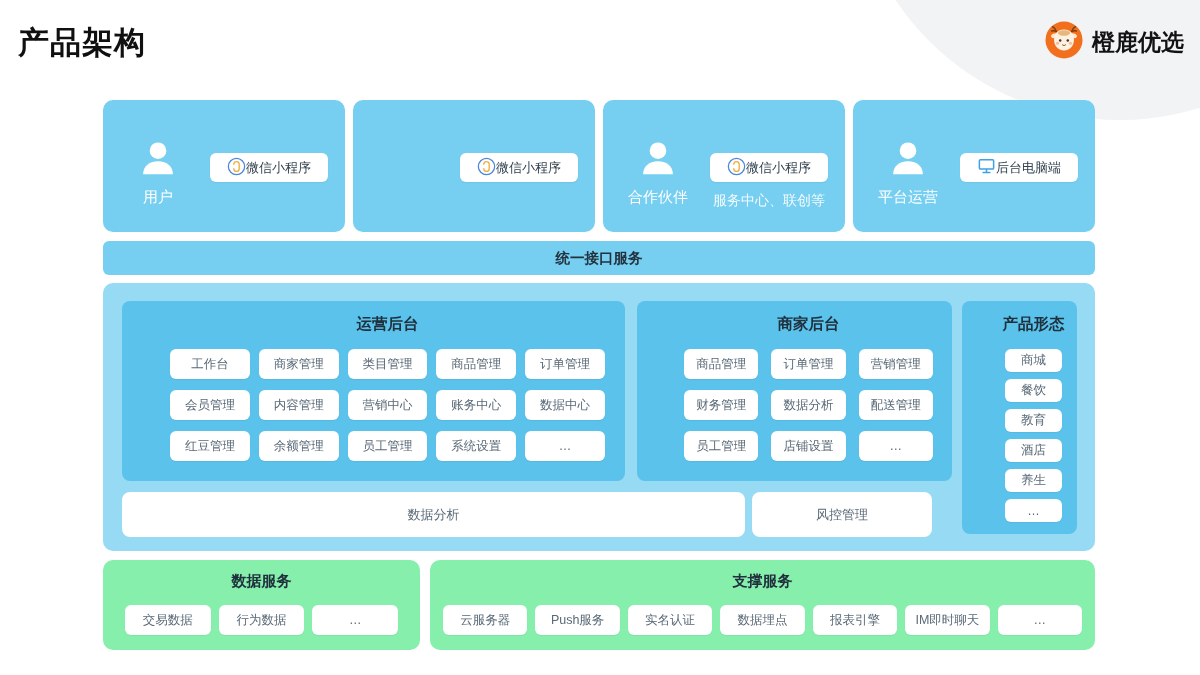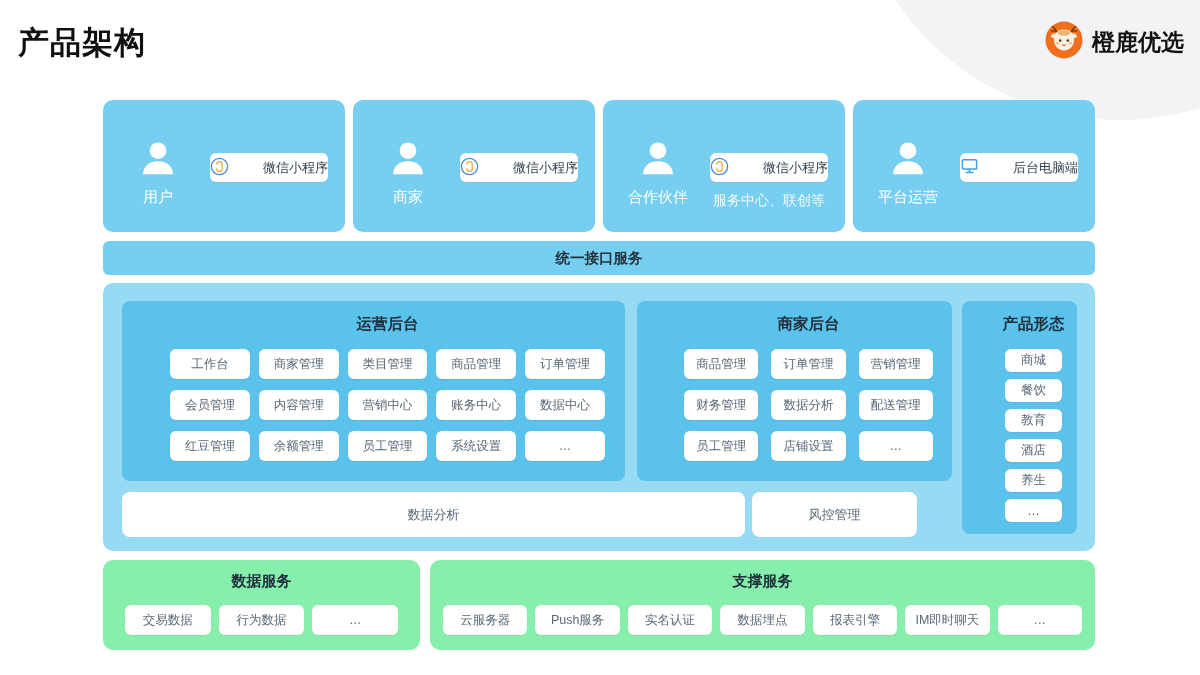--- a/index.html
+++ b/index.html
@@ -61,21 +61,21 @@
     font-size: 15px;
     color: #ffffff;
     white-space: nowrap;
   }
   .chip {
     position: absolute;
     left: 107px; top: 53px;
     width: 118px; height: 29px;
     background: #ffffff;
     border-radius: 6px;
-    display: flex; align-items: center; justify-content: space-between; 
+    display: flex; align-items: center; justify-content: center; 
     font-size: 13px;
     color: #32424f;
     box-shadow: 0 1px 2px rgba(0,0,0,0.06);
   }
   .actor-note {
     position: absolute;
     left: 96px; top: 92px;
     width: 140px;
     text-align: center;
     font-size: 14px;
@@ -142,21 +142,21 @@
   .wide-bar {
     position: absolute;
     top: 209px; height: 45px;
     background: #ffffff;
     border-radius: 8px;
     display: flex; align-items: center; justify-content: center;
     font-size: 13px;
     color: #596977;
   }
   .bar-analysis { left: 19px;  width: 623px; }
-  .bar-risk     { left: 649px; width: 165px; text-align: right; }
+  .bar-risk     { left: 649px; width: 180px; text-align: right; }
 
   
   .service-box {
     position: absolute;
     top: 560px; height: 90px;
     background: #86efac;
     border-radius: 10px;
   }
   .data-box    { left: 103px; width: 317px; }
   .support-box { left: 430px; width: 665px; }
@@ -213,29 +213,20 @@
           <svg viewBox="0 0 24 24" width="19" height="19">
             <circle cx="12" cy="12" r="10.3" fill="#ffffff" stroke="#4c86d9" stroke-width="1.6"></circle>
             <path d="M8.6 9.3a3.4 3.4 0 0 1 6.8 0v5.4a3.4 3.4 0 0 1-6.8 0" fill="none" stroke="#edb041" stroke-width="1.7" stroke-linecap="round"></path>
           </svg>
         </span>
         <span>微信小程序</span>
       </div>
     </div>
 
     <div class="actor-card">
-      <div class="persona">
-        <span>
-          <svg viewBox="0 0 48 48" width="42" height="42">
-            <circle cx="24" cy="14.5" r="9.5" fill="#ffffff"></circle>
-            <path d="M24 26.5c-10.5 0-17 6.2-17 15h34c0-8.8-6.5-15-17-15z" fill="#ffffff"></path>
-          </svg>
-        </span>
-        <div class="actor-label">商家</div>
-      </div>
       <div class="chip">
         <span>
           <svg viewBox="0 0 24 24" width="19" height="19">
             <circle cx="12" cy="12" r="10.3" fill="#ffffff" stroke="#4c86d9" stroke-width="1.6"></circle>
             <path d="M8.6 9.3a3.4 3.4 0 0 1 6.8 0v5.4a3.4 3.4 0 0 1-6.8 0" fill="none" stroke="#edb041" stroke-width="1.7" stroke-linecap="round"></path>
           </svg>
         </span>
         <span>微信小程序</span>
       </div>
     </div>

